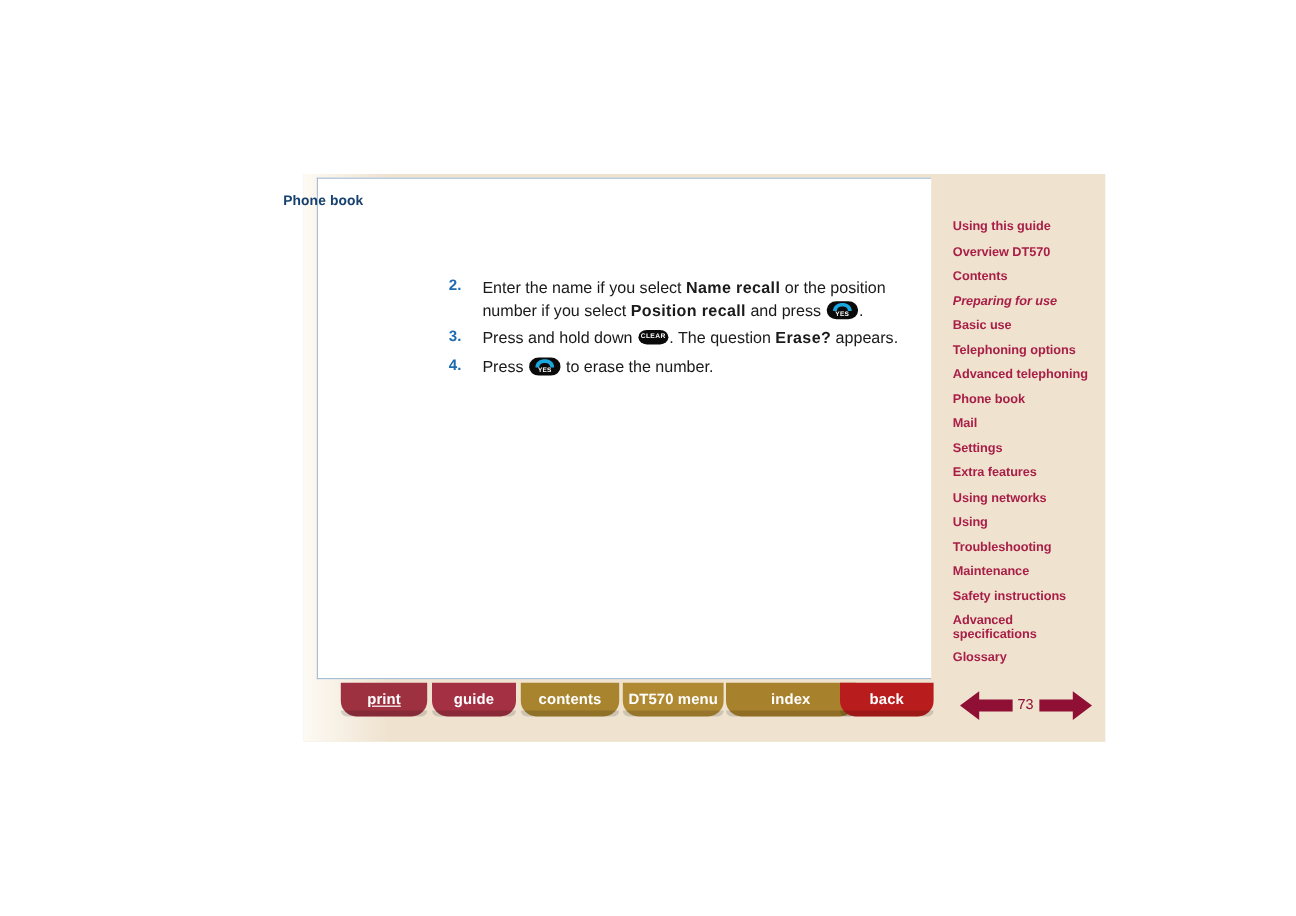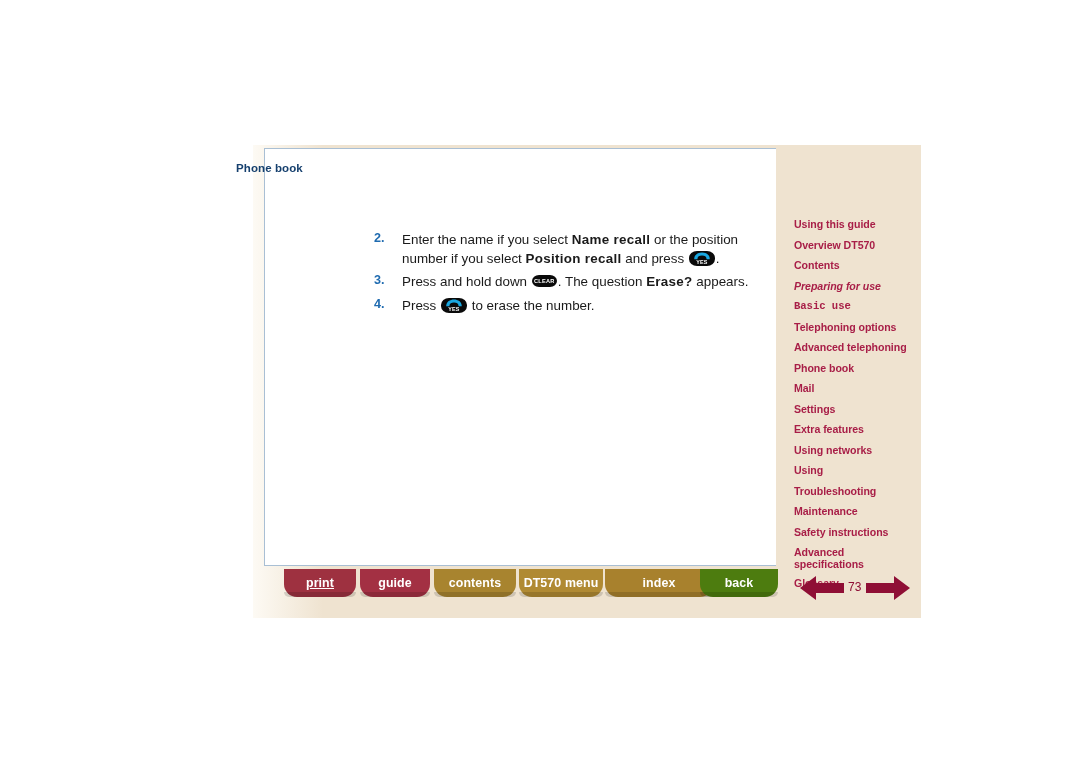--- a/index.html
+++ b/index.html
@@ -173,21 +173,20 @@
   }
   .nav-item {
     position: absolute;
     left: 18px;
     font-size: 10.6px;
     font-weight: bold;
     color: #a81e47;
     white-space: nowrap;
     line-height: 11.5px;
     letter-spacing: -0.05px;
-    margin-top: 35px;
   }
   .nav-item.two-line { white-space: normal; width: 110px; }
 
   
   .btnbar {
     position: absolute;
     left: 0; top: 0;
     width: 1080px; height: 763px;
     pointer-events: none;
   }
@@ -256,21 +255,21 @@
               <path d="M1.2 7.2 C1.2 2.4 5.2 0.4 9 0.4 C12.8 0.4 16.8 2.4 16.8 7.2 L13.6 7.2 C13.6 4.6 11.6 3.5 9 3.5 C6.4 3.5 4.4 4.6 4.4 7.2 Z" fill="#1aa7e0"></path>
             </svg><span class="lbl">YES</span></span> to erase the number.</div>
       </div>
     </div>
 
   <div class="sidebar" id="sidebar-root">
       <div class="nav-item" style="top: 39px; color: rgb(168, 30, 71);">Using this guide</div>
       <div class="nav-item" style="top: 60px; color: rgb(168, 30, 71);">Overview DT570</div>
       <div class="nav-item" style="top: 80px; color: rgb(168, 30, 71);">Contents</div>
       <div class="nav-item" style="top: 101px; color: rgb(168, 30, 71); font-style: italic;">Preparing for use</div>
-      <div class="nav-item" style="top: 121px; color: rgb(168, 30, 71); font-family: Liberation Mono, monospace;">Basic use</div>
+      <div class="nav-item" style="top: 121px; color: rgb(168, 30, 71);">Basic use</div>
       <div class="nav-item" style="top: 142px; color: rgb(168, 30, 71);">Telephoning options</div>
       <div class="nav-item" style="top: 162px; color: rgb(168, 30, 71);">Advanced telephoning</div>
       <div class="nav-item" style="top: 183px; color: rgb(168, 30, 71);">Phone book</div>
       <div class="nav-item" style="top: 203px; color: rgb(168, 30, 71);">Mail</div>
       <div class="nav-item" style="top: 224px; color: rgb(168, 30, 71);">Settings</div>
       <div class="nav-item" style="top: 244px; color: rgb(168, 30, 71);">Extra features</div>
       <div class="nav-item" style="top: 265px; color: rgb(168, 30, 71);">Using networks</div>
       <div class="nav-item" style="top: 285px; color: rgb(168, 30, 71);">Using</div>
       <div class="nav-item" style="top: 306px; color: rgb(168, 30, 71);">Troubleshooting</div>
       <div class="nav-item" style="top: 326px; color: rgb(168, 30, 71);">Maintenance</div>
@@ -291,16 +290,16 @@
     <div class="arrow" style="left:866px; top:574px;">
       <svg width="44" height="28" viewBox="0 0 44 28">
         <polygon points="44,14 28,2 28,9 0,9 0,19 28,19 28,26" fill="#8f0f35"></polygon>
       </svg>
     </div>
   <div class="navbtn" style="left: 284px; width: 72px; background: rgb(158, 49, 64); text-decoration: underline;"><div class="shade"></div><span class="lbl">print</span></div>
       <div class="navbtn" style="left: 360px; width: 70px; background: rgb(163, 48, 67);"><div class="shade"></div><span class="lbl">guide</span></div>
       <div class="navbtn" style="left: 434px; width: 82px; background: rgb(168, 132, 47);"><div class="shade"></div><span class="lbl">contents</span></div>
       <div class="navbtn" style="left: 519px; width: 84px; background: rgb(176, 138, 51);"><div class="shade"></div><span class="lbl">DT570 menu</span></div>
       <div class="navbtn" style="left: 605px; width: 108px; background: rgb(168, 129, 45);"><div class="shade"></div><span class="lbl">index</span></div>
-      <div class="navbtn" style="left: 700px; width: 78px; background: #4d7c0f;"><div class="shade"></div><span class="lbl">back</span></div>
+      <div class="navbtn" style="left: 700px; width: 78px; background: #b91c1c;"><div class="shade"></div><span class="lbl">back</span></div>
     </div>
 
 </div>
 
 </body></html>

